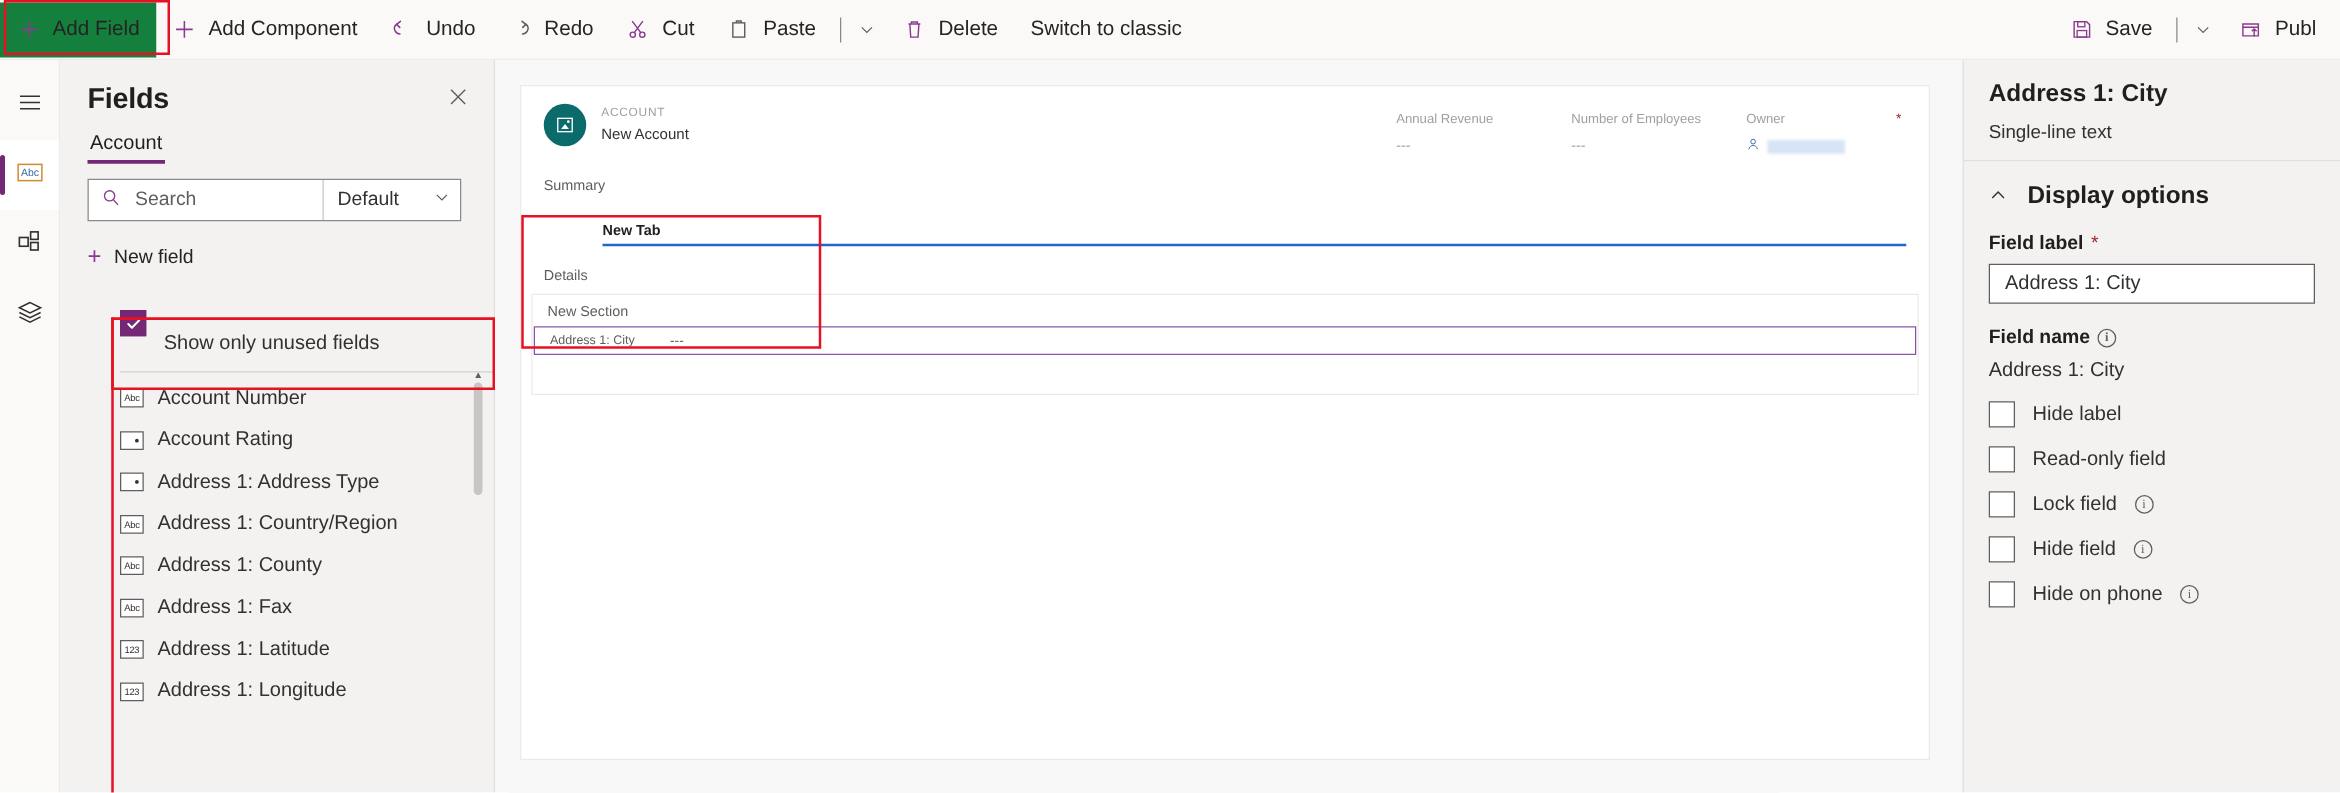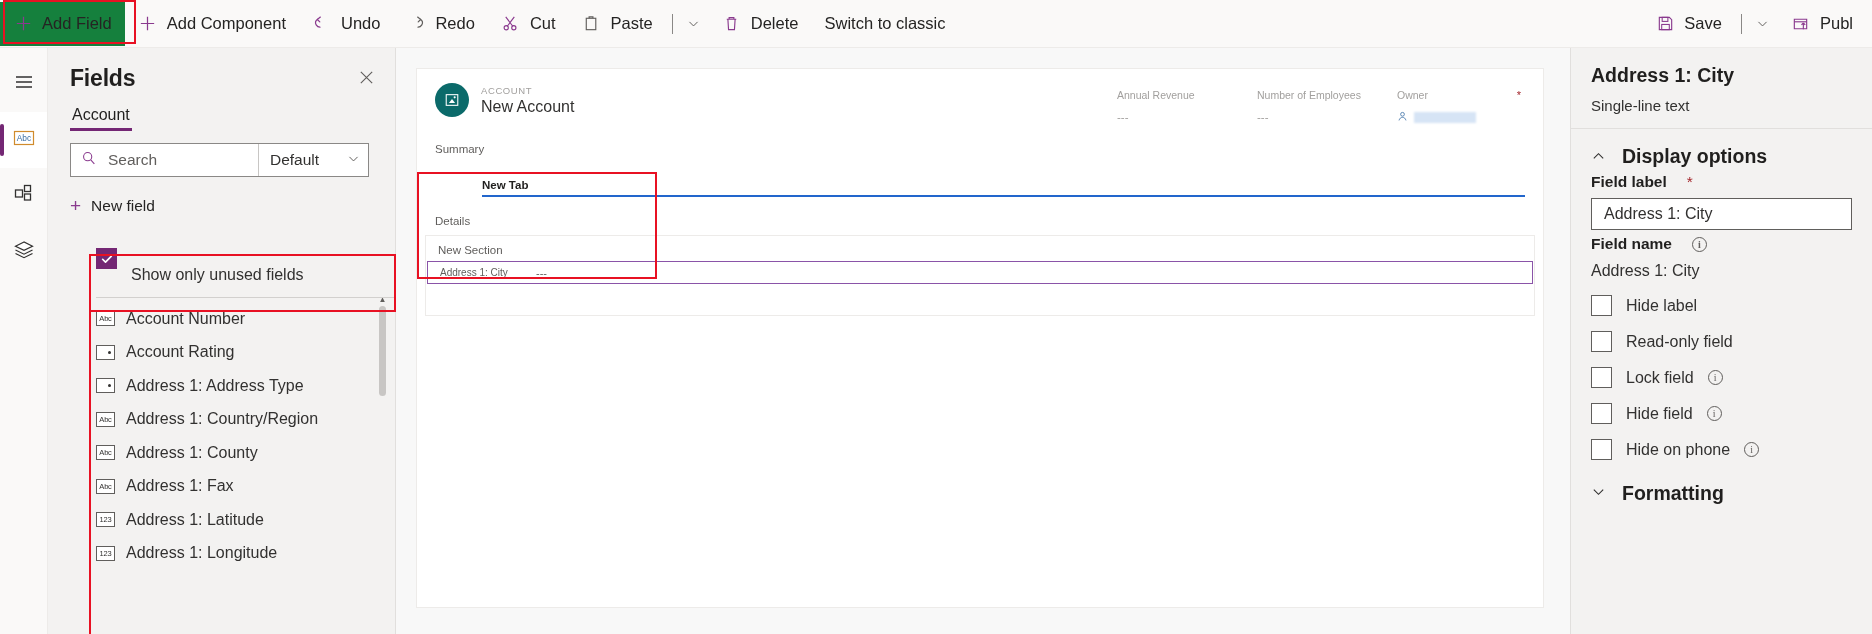--- a/index.html
+++ b/index.html
@@ -112,21 +112,21 @@
   
   .canvas { flex: 1; background: #f8f8f8; padding: 20px 26px 0 20px; min-width: 0; position: relative; overflow: hidden; }
   .formcard { background: #fff; border: 1px solid #edebe9; min-height: 540px; position: relative; }
   .form-header { display: flex; align-items: flex-start; padding: 14px 18px 6px 18px; }
   .entity-av {
     width: 34px; height: 34px; border-radius: 50%; background: #0b6a6a;
     display: flex; align-items: center; justify-content: center; color: #fff; margin-right: 12px; flex: none;
   }
   .entity-name-wrap { padding-top: 1px; }
   .entity-kicker { font-size: 9.5px; letter-spacing: 0.6px; color: #a19f9d; text-transform: uppercase; line-height: 13px; }
-  .entity-title { font-size: 16px; color: #323130; line-height: 20px; }
+  .entity-title { font-size: 12px; color: #323130; line-height: 20px; }
   .hdr-fields { margin-left: auto; display: flex; align-items: flex-start; padding-top: 4px; }
   .hdr-f { width: 140px; padding-right: 12px; position: relative; }
   .hdr-f.owner { width: 128px; }
   .hdr-f .hl { font-size: 10.5px; color: #a19f9d; line-height: 16px; }
   .hdr-f .hv { font-size: 11.5px; color: #a19f9d; line-height: 20px; margin-top: 4px; }
   .req-star { position: absolute; right: 4px; top: 2px; color: #a4262c; font-size: 11px; }
   .owner-val { display: flex; align-items: center; gap: 6px; margin-top: 5px; }
   .owner-blur { width: 62px; height: 11px; background: #d6e4f5; filter: blur(1.1px); }
 
   .form-tabs { display: flex; gap: 18px; padding: 10px 18px 0 18px; flex-direction: column; }
@@ -146,21 +146,21 @@
     width: 302px; min-width: 302px; background: #f3f2f1;
     border-left: 1px solid #e1dfdd; overflow: hidden; position: relative;
   }
   .pr-top { padding: 14px 20px 14px 20px; border-bottom: 1px solid #e1dfdd; }
   .pr-title { font-size: 19.5px; font-weight: 600; color: #201f1e; line-height: 26px; }
   .pr-sub { font-size: 15px; color: #323130; margin-top: 9px; }
   .pr-body { padding: 16px 20px 0 20px; }
   .pr-acc { display: flex; align-items: center; gap: 16px; cursor: pointer; }
   .pr-acc .chev { color: #323130; display:flex; }
   .pr-acc .t { font-size: 19.5px; font-weight: 600; color: #201f1e; }
-  .pr-lbl { font-size: 15.5px; font-weight: 700; color: #201f1e; margin-top: 5px; display: flex; align-items: center; gap: 20px; }
+  .pr-lbl { font-size: 15.5px; font-weight: 700; color: #201f1e; margin-top: 18px; display: flex; align-items: center; gap: 6px; }
   .pr-lbl .star { color: #a4262c; font-weight: 400; }
   .pr-input {
     margin-top: 7px; height: 32px; background: #fff; border: 1px solid #605e5c;
     display: flex; align-items: center; padding: 0 10px; font-size: 16px; color: #323130;
     width: 100%;
   }
   .pr-input input { border:0; outline:0; width:100%; font-size:16px; font-family:"Liberation Sans", sans-serif; color:#323130; background:transparent; }
   .pr-readonly { font-size: 16px; color: #323130; margin-top: 9px; }
   .pr-check { display: flex; align-items: center; gap: 14px; margin-top: 15px; cursor: pointer; }
   .pr-cbx { width: 21px; height: 21px; border: 1px solid #605e5c; background: #fff; flex: none; }
@@ -527,25 +527,17 @@
           <span class="pr-cbx"></span>
           <span class="ct">Hide field</span>
           <span class="info-i">i</span>
         </div>
         <div class="pr-check">
           <span class="pr-cbx"></span>
           <span class="ct">Hide on phone</span>
           <span class="info-i">i</span>
         </div>
 
-        <div class="pr-acc2">
-          <span class="chev">
-            <svg width="15" height="15" viewBox="0 0 16 16">
-                <path d="M3 6l5 5 5-5" stroke="currentColor" stroke-width="1.2" fill="none"></path>
-              </svg>
-          </span>
-          <span class="t" style="font-size:19.5px;font-weight:600;color:#201f1e">Formatting</span>
-        </div>
       </div>
     </div>
 
   </div>
 </div>
 
 </body></html>

